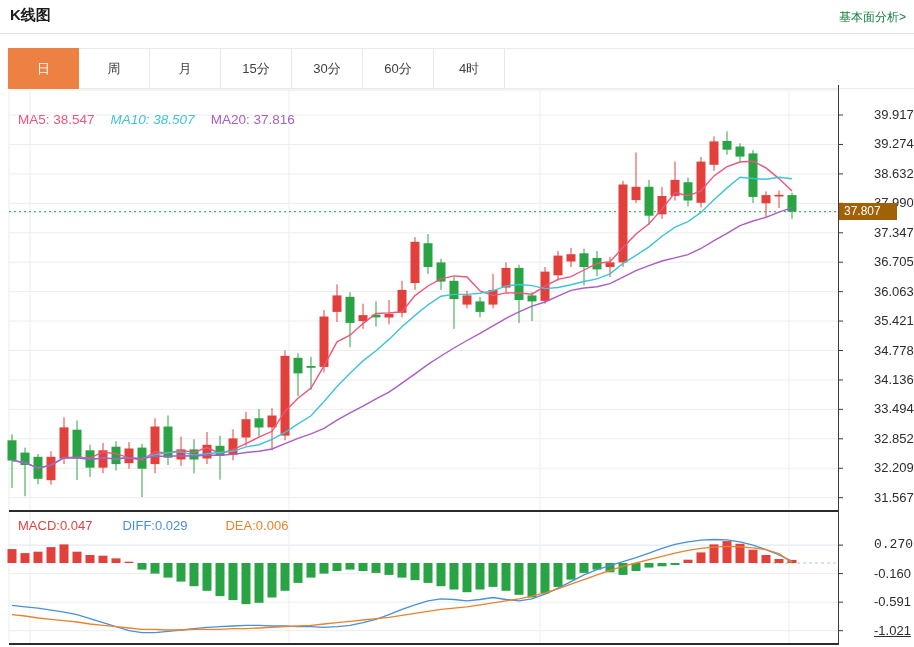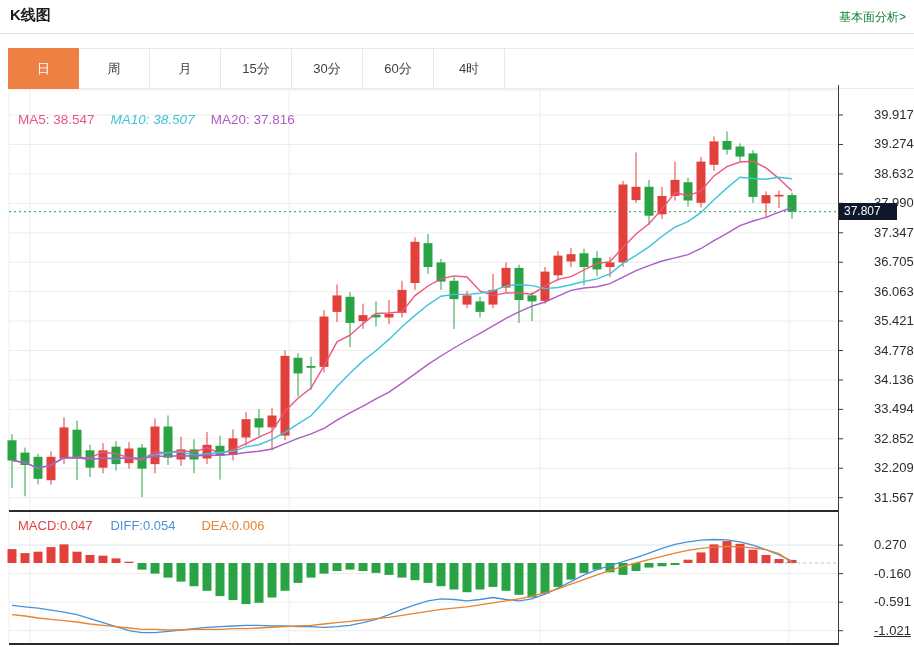--- a/index.html
+++ b/index.html
@@ -13,27 +13,27 @@
   .tab{box-sizing:border-box;width:71px;height:41px;line-height:39px;text-align:center;
        font-size:13px;color:#3f3f3f;background:#fff;border:1px solid #e9e9e9;border-left:none;cursor:pointer;}
   .tab:first-child{border-left:1px solid #e9e9e9;}
   .tab.sel{background:#ec8143;border-color:#ec8143;color:#fff;}
   .inforow{position:absolute;display:flex;z-index:2;white-space:nowrap;}
   .ohlc{left:18px;top:92px;gap:18px;font-size:13.5px;}
   .ohlc .lbl{color:#3a3a3a;}
   .ohlc .val{color:#e13e3e;}
   .ma-row{left:18px;top:112px;gap:16px;font-size:13.5px;}
   .c-ma5{color:#ec557e;} .c-ma10{color:#3fc3d9;font-style:italic;} .c-ma20{color:#ab5dc6;}
-  .macd-row{left:18px;top:518px;gap:18px;font-size:13px;}
+  .macd-row{left:18px;top:518px;gap:30px;font-size:13px;}
   .c-macd{color:#e24444;} .c-diff{color:#4a90d8;} .c-dea{color:#e8832e;padding-left:8px;}
   #chart-svg{position:absolute;left:0;top:0;z-index:1;}
   #ylabels{position:absolute;left:0;top:0;width:914px;height:647px;z-index:2;pointer-events:none;}
   .ytick{position:absolute;left:846px;font-size:13px;color:#2d2d2d;margin-left:28px;}
   .badge{position:absolute;left:839px;top:203px;width:58px;height:17px;box-sizing:border-box;
-         background:#0f172a;color:#fff;font-size:12px;line-height:17px;padding-left:5px;z-index:4;}
+         background:#a16207;color:#fff;font-size:12px;line-height:17px;padding-left:5px;z-index:4;}
 </style>
 </head>
 <body>
 
 <div class="app">
   <div class="title">K线图</div>
   <div class="an-link">基本面分析&gt;</div>
   <div class="hdr-line"></div>
 
   <div class="tab-ext-top"></div>
@@ -293,33 +293,33 @@
       <div class="ytick" style="top: 224.783px;">37.347</div>
       <div class="ytick" style="top: 254.206px;">36.705</div>
       <div class="ytick" style="top: 283.629px;">36.063</div>
       <div class="ytick" style="top: 313.052px;">35.421</div>
       <div class="ytick" style="top: 342.52px;">34.778</div>
       <div class="ytick" style="top: 371.943px;">34.136</div>
       <div class="ytick" style="top: 401.366px;">33.494</div>
       <div class="ytick" style="top: 430.789px;">32.852</div>
       <div class="ytick" style="top: 460.258px;">32.209</div>
       <div class="ytick" style="top: 489.68px;">31.567</div>
-      <div class="ytick" style="top: 537.099px;">0.270</div>
+      <div class="ytick" style="top: 537.099px; font-family: Liberation Mono, monospace;">0.270</div>
       <div class="ytick" style="top: 565.608px;">-0.160</div>
       <div class="ytick" style="top: 594.183px;">-0.591</div>
       <div class="ytick" style="top: 622.692px; text-decoration: underline;">-1.021</div>
     </div>
 
 
   <div class="inforow ma-row">
     <span class="c-ma5"><span>MA5: </span><span>38.547</span></span>
     <span class="c-ma10"><span>MA10: </span><span>38.507</span></span>
     <span class="c-ma20"><span>MA20: </span><span>37.816</span></span>
   </div>
 
   <div class="inforow macd-row">
     <span class="c-macd"><span>MACD:</span><span>0.047</span></span>
-    <span class="c-diff"><span>DIFF:</span><span>0.054</span></span>
+    <span class="c-diff"><span>DIFF:</span><span>0.029</span></span>
     <span class="c-dea"><span>DEA:</span><span>0.006</span></span>
   </div>
 
   <div class="badge" style="top: 203px;">37.807</div>
 </div>
 
 </body></html>

